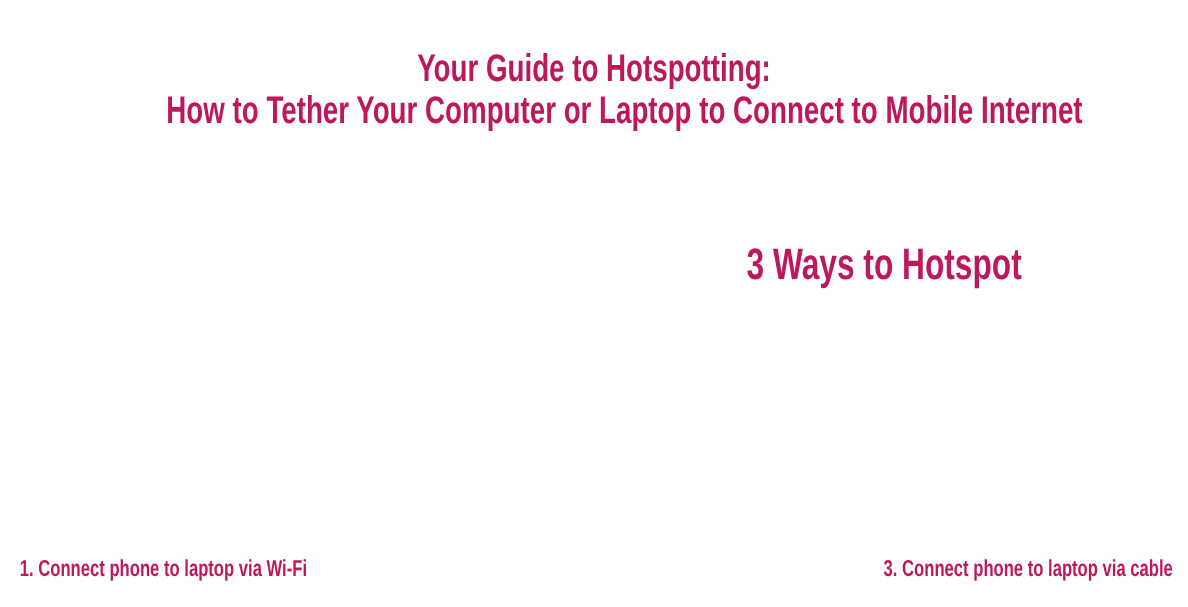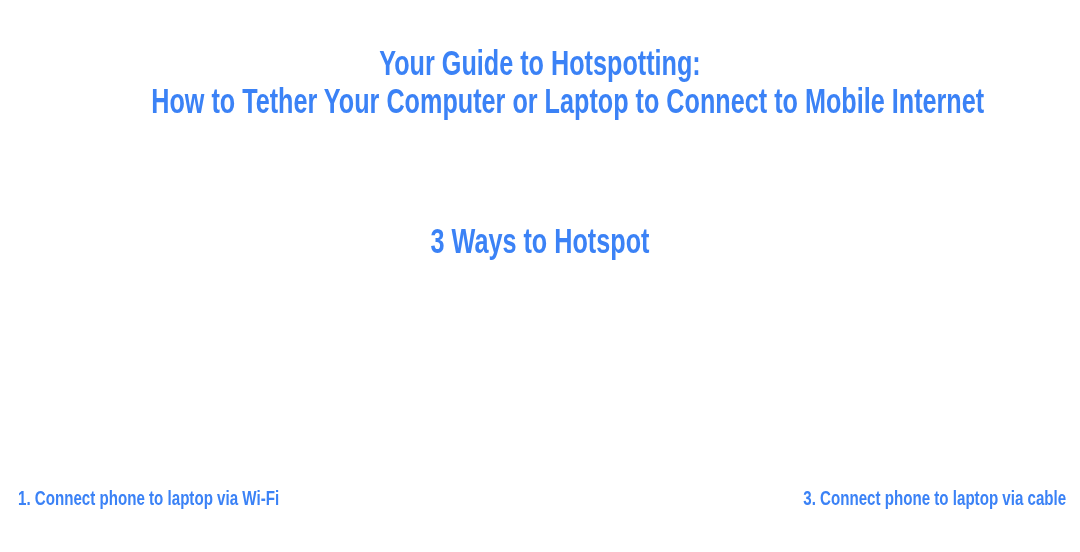--- a/index.html
+++ b/index.html
@@ -7,21 +7,21 @@
     padding: 0;
     background: #ffffff;
   }
   .canvas {
     position: relative;
     width: 1080px;
     height: 552px;
     background: #ffffff;
     overflow: hidden;
     font-family: "Liberation Sans", sans-serif;
-    color: #3b82f6;
+    color: #be185d;
   }
   
   .condensed {
     display: block;
     transform: scaleX(0.72);
     transform-origin: 50% 50%;
     white-space: nowrap;
   }
   .title-block {
     position: absolute;
@@ -31,39 +31,39 @@
     text-align: center;
     font-weight: bold;
     font-size: 35px;
     line-height: 38px;
   }
   .subtitle-block {
     position: absolute;
     top: 222px;
     left: 0;
     right: 0;
-    text-align: center;
+    text-align: right;
     font-weight: bold;
-    font-size: 35px;
+    font-size: 40px;
     line-height: 38px;
   }
   .steps-row {
     position: absolute;
     top: 486px;
     left: 0;
     right: 0;
     display: flex;
     justify-content: space-between;
     align-items: flex-start;
     padding: 0 14px 0 18px;
     font-weight: bold;
     font-size: 21px;
     line-height: 24px;
   }
-  .step { flex: 0 0 auto; }
+  .step { flex: 0 0 auto; margin-top: 20px; }
   .step .condensed { display: inline-block; }
   .step-left .condensed   { transform-origin: 0 50%; }
   .step-center .condensed { transform-origin: 50% 50%; }
   .step-right .condensed  { transform-origin: 100% 50%; }
 </style>
 </head>
 <body>
 
 <div class="canvas">
 

